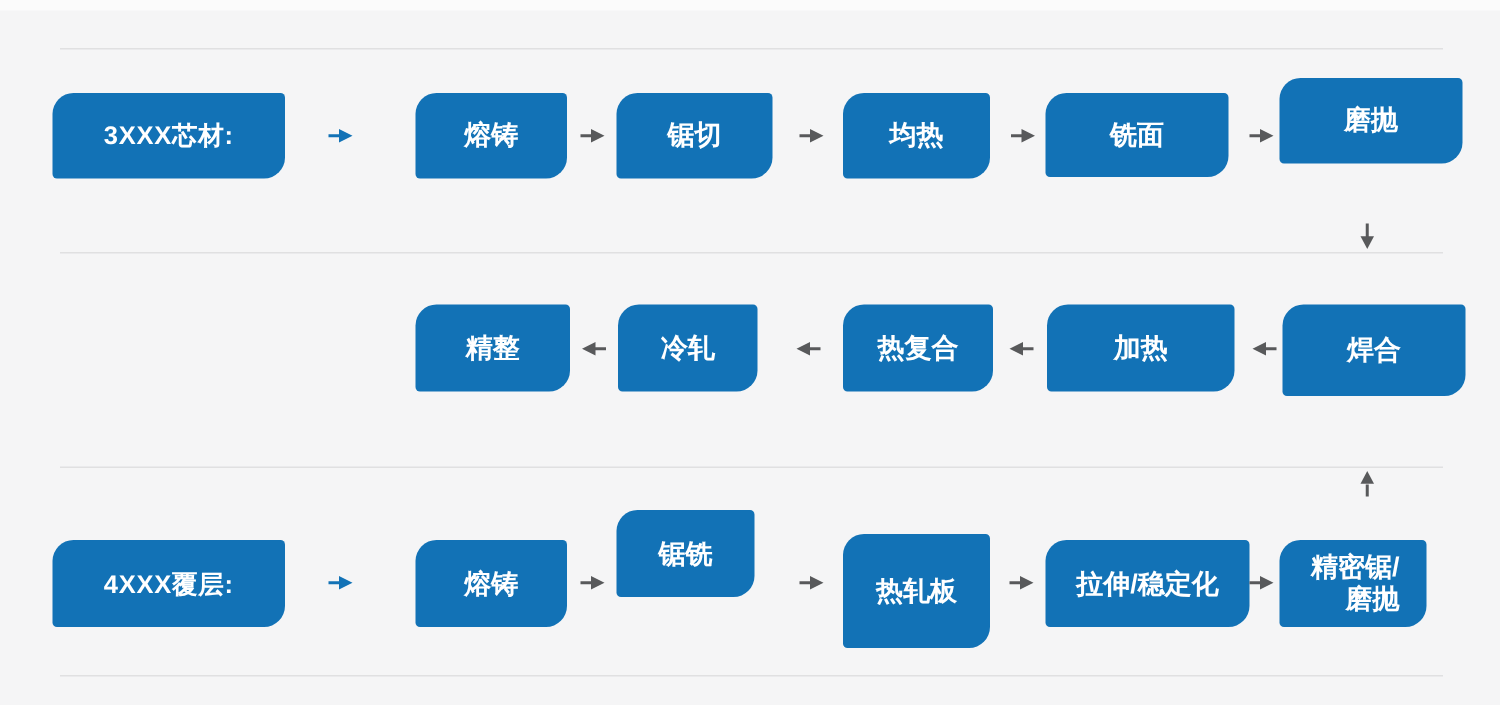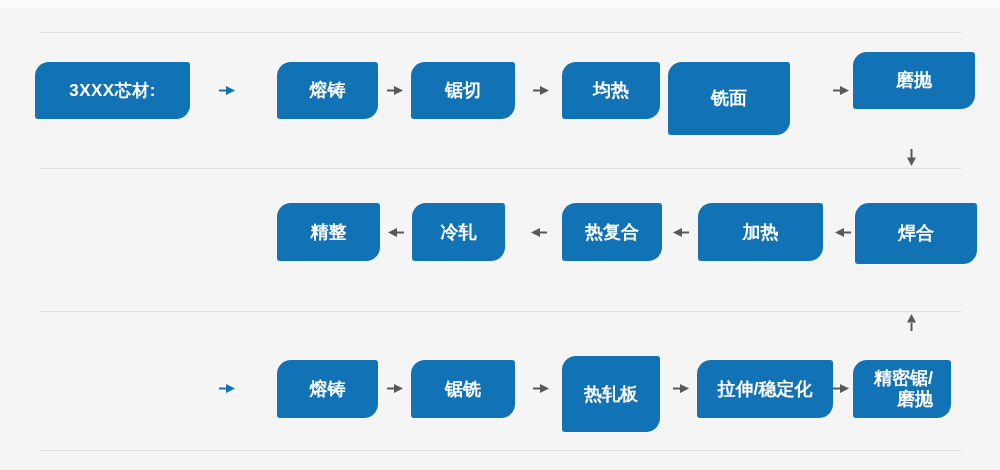--- a/index.html
+++ b/index.html
@@ -84,21 +84,21 @@
   </span>
   <div class="box" style="left:562px;top:62px;width:98px;height:57px">
     <span>均热</span>
   </div>
   <span class="arrow" style="left:673px;top:85px">
     <svg width="18" height="11">
         <path class="s" d="M1 5.5 H9"></path>
         <path class="f" d="M8 1 L17 5.5 L8 10 Z"></path>
       </svg>
   </span>
-  <div class="box" style="left:668px;top:62px;width:122px;height:73px">
+  <div class="box" style="left:697px;top:62px;width:122px;height:56px">
     <span>铣面</span>
   </div>
   <span class="arrow" style="left:832px;top:85px">
     <svg width="18" height="11">
         <path class="s" d="M1 5.5 H9"></path>
         <path class="f" d="M8 1 L17 5.5 L8 10 Z"></path>
       </svg>
   </span>
   <div class="box" style="left:853px;top:52px;width:122px;height:57px">
     <span>磨抛</span>
@@ -151,38 +151,41 @@
     <span>焊合</span>
   </div>
 
   <span class="arrow" style="left:906px;top:313px">
     <svg width="11" height="19">
         <path class="s" d="M5.5 18 V10"></path>
         <path class="f" d="M1 9.5 L10 9.5 L5.5 1 Z"></path>
       </svg>
   </span>
 
+  <div class="box label-box" style="left:35px;top:360px;width:155px;height:58px">
+    <span>4XXX覆层:</span>
+  </div>
 
   <span class="arrow blue" style="left:218px;top:383px">
     <svg width="18" height="11">
         <path class="s" d="M1 5.5 H9"></path>
         <path class="f" d="M8 1 L17 5.5 L8 10 Z"></path>
       </svg>
   </span>
 
   <div class="box" style="left:277px;top:360px;width:101px;height:58px">
     <span>熔铸</span>
   </div>
   <span class="arrow" style="left:386px;top:383px">
     <svg width="18" height="11">
         <path class="s" d="M1 5.5 H9"></path>
         <path class="f" d="M8 1 L17 5.5 L8 10 Z"></path>
       </svg>
   </span>
-  <div class="box" style="left:411px;top:360px;width:104px;height:58px">
+  <div class="box" style="left:411px;top:340px;width:92px;height:58px">
     <span>锯铣</span>
   </div>
   <span class="arrow" style="left:532px;top:383px">
     <svg width="18" height="11">
         <path class="s" d="M1 5.5 H9"></path>
         <path class="f" d="M8 1 L17 5.5 L8 10 Z"></path>
       </svg>
   </span>
   <div class="box" style="left:562px;top:356px;width:98px;height:76px">
     <span>热轧板</span>

